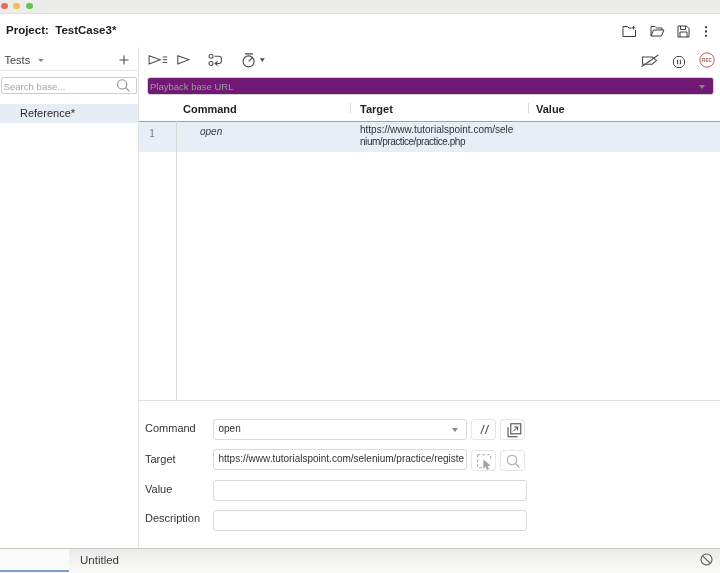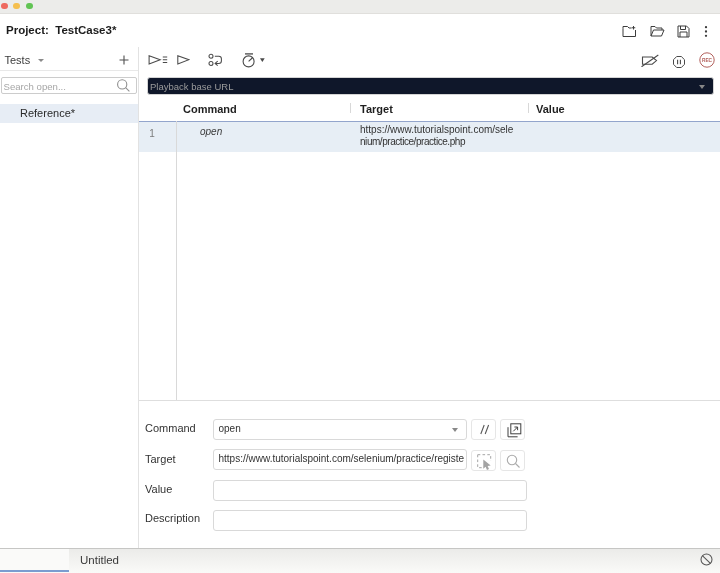--- a/index.html
+++ b/index.html
@@ -15,21 +15,21 @@
   #testshdr{position:absolute;left:0;top:0;width:138px;height:23px;border-bottom:1px solid #e8e8e8;}
   #testslbl{position:absolute;left:4.5px;top:7px;font-size:11px;color:#3c3c3c;}
   #testscaret{position:absolute;left:37.5px;top:11.5px;width:0;height:0;border-left:3px solid transparent;border-right:3px solid transparent;border-top:3.2px solid #8a8a8a;}
   #searchbox{position:absolute;left:1px;top:30px;width:134px;height:14.5px;border:1px solid #cccccc;border-radius:2px;background:#fff;}
   #searchph{position:absolute;left:3.5px;top:34px;font-size:9.6px;color:#a6a6a6;}
   #untitled{position:absolute;left:0;top:57px;width:138px;height:19px;background:#e7edf5;}
   #untitledtxt{position:absolute;left:20px;top:3px;font-size:11px;color:#2a2a2a;}
   
   .icon{position:absolute;}
   
-  #urlbox{position:absolute;left:147px;top:77px;width:565px;height:15.5px;border:1px solid #d4d4d4;border-radius:3px;background:#0f172a;}
+  #urlbox{position:absolute;left:147px;top:77px;width:565px;height:15.5px;border:1px solid #d4d4d4;border-radius:3px;background:#701a75;}
   #urlph{position:absolute;left:2px;top:2.5px;font-size:9.5px;color:#9b9b9b;}
   #urlcaret{position:absolute;right:8px;top:7px;width:0;height:0;border-left:3.5px solid transparent;border-right:3.5px solid transparent;border-top:4px solid #888;}
   
   .th{position:absolute;font-size:11px;font-weight:bold;color:#1f1f1f;}
   .hsep{position:absolute;width:1px;height:10px;top:103px;background:#d8d8d8;}
   
   #row1{position:absolute;left:139px;top:121px;width:581px;height:30px;background:#e7eef5;border-top:1px solid #93a5cc;}
   #gutline{position:absolute;left:176px;top:121px;width:1px;height:279px;background:#d9d9d9;}
   #rownum{position:absolute;left:136px;top:128px;width:32px;text-align:center;font-size:10px;color:#7a7a7a;}
   #cmdtxt{position:absolute;left:200px;top:126px;font-size:10px;font-style:italic;color:#3a3a3a;}
@@ -76,21 +76,21 @@
   </svg>
 
   <div id="sidebar">
     <div id="testshdr"></div>
     <div id="testslbl">Tests</div>
     <div id="testscaret"></div>
     <svg class="icon" style="left:119px;top:8px" width="10" height="10" viewBox="0 0 10 10" stroke="#4f4f4f" stroke-width="1.1" fill="none">
         <path d="M5 0.5 V9.5 M0.5 5 H9.5"></path>
       </svg>
     <div id="searchbox"></div>
-    <div id="searchph">Search open...</div>
+    <div id="searchph">Search base...</div>
     <svg class="icon" style="left:116px;top:32px" width="14" height="13" viewBox="0 0 14 13" fill="none" stroke="#8e8e8e" stroke-width="1.1">
       <circle cx="6.2" cy="5.4" r="4.6"></circle>
         <path d="M9.6 8.7 L13.4 12.4"></path>
     </svg>
     <div id="untitled">
         <div id="untitledtxt">Reference*</div>
       </div>
   </div>
 
   <svg class="icon" style="left:148px;top:55px" width="20" height="10" viewBox="0 0 20 10" fill="none" stroke="#4a4a4a" stroke-width="1.05">

